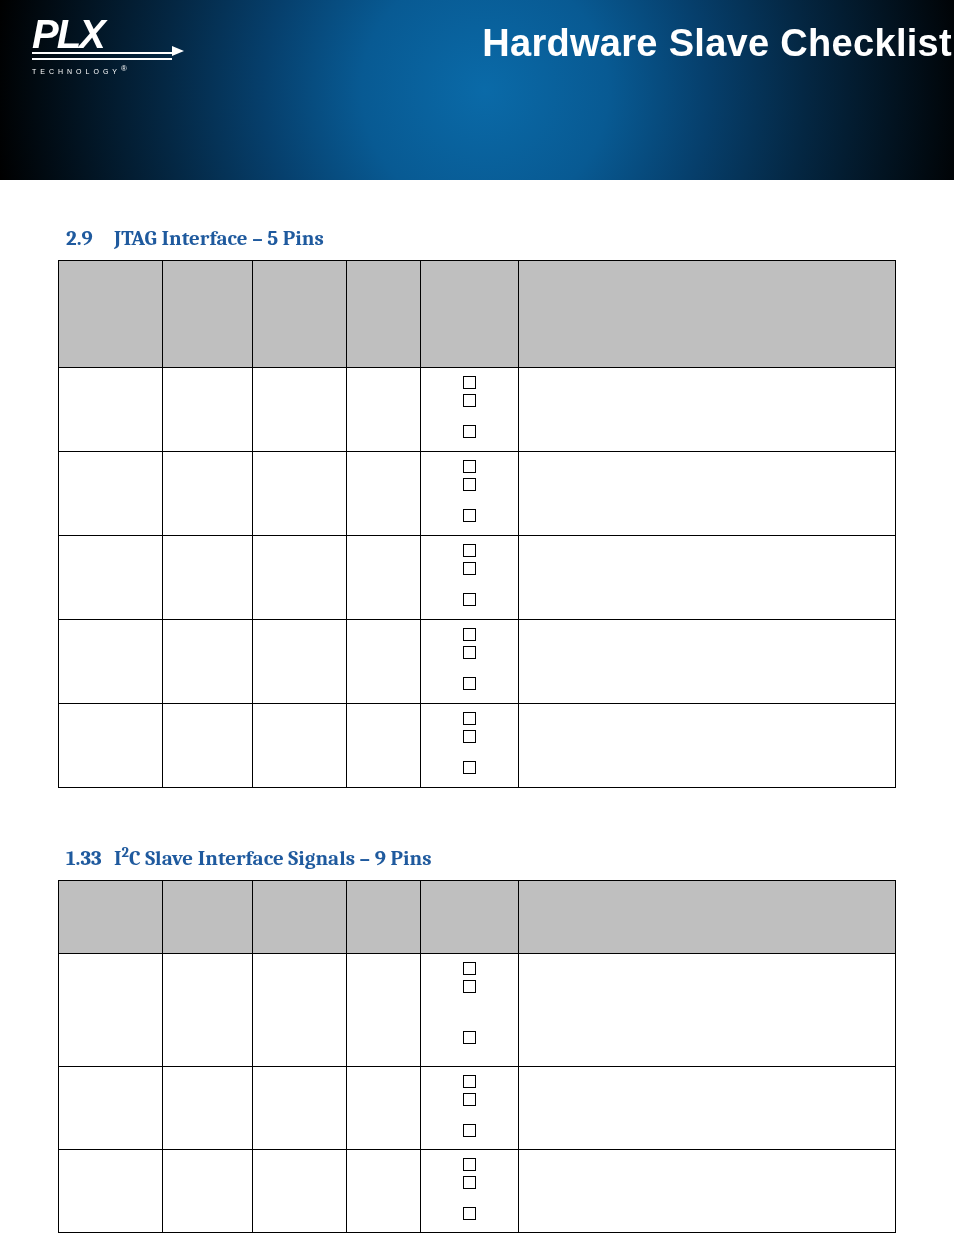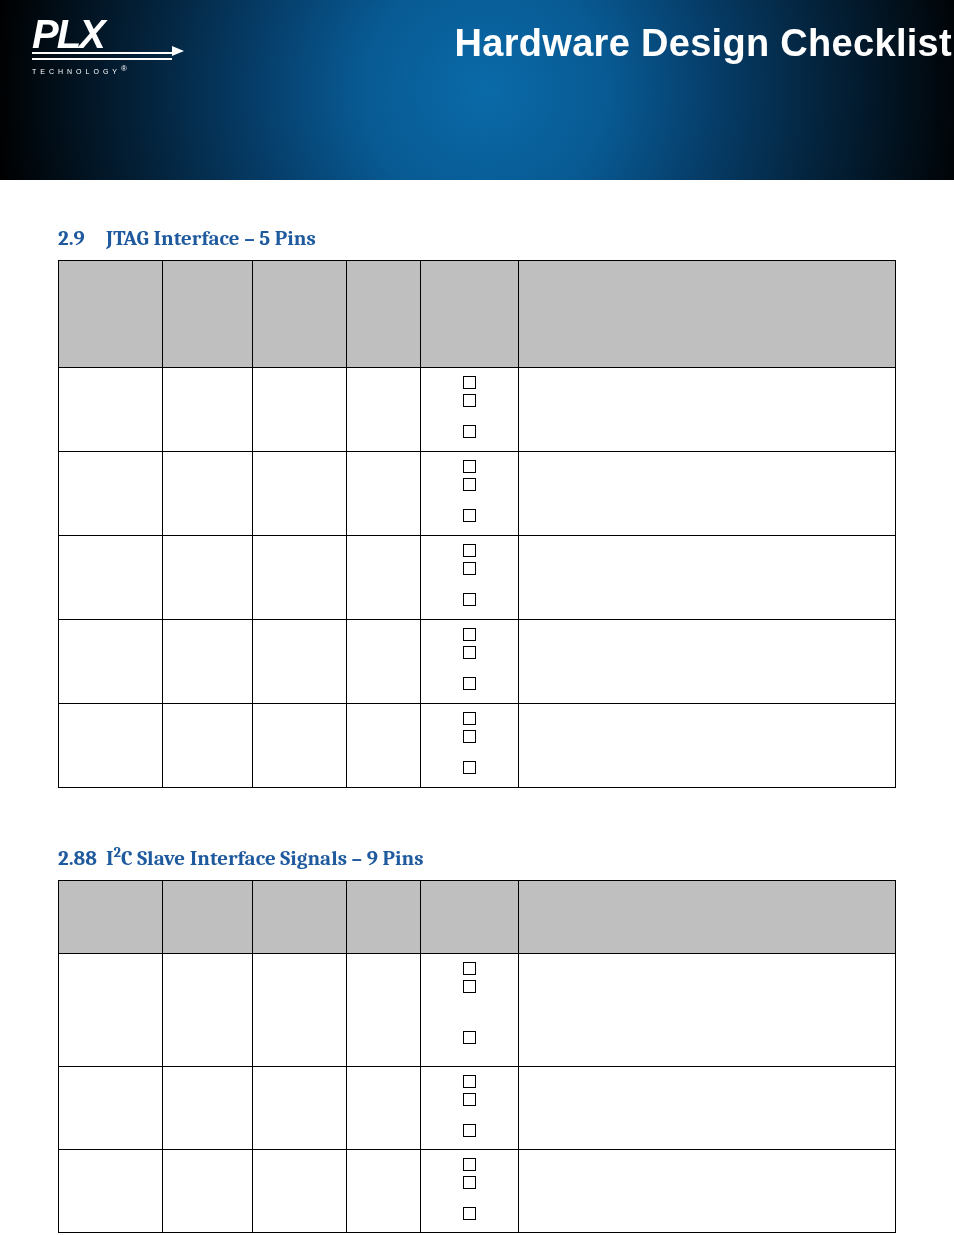--- a/index.html
+++ b/index.html
@@ -76,21 +76,21 @@
 
   
   .page {
     padding: 46px 58px 0 58px;
   }
 
   .section-heading {
     color: #1f5a9e;
     font-weight: bold;
     font-size: 21px;
-    margin: 0 0 10px 0;
+    margin: 0 0 10px 8px;
     font-family: Cambria, Georgia, serif;
   }
   .section-heading .num {
     display: inline-block;
     width: 48px;
   }
   .section-heading sup {
     font-size: 0.7em;
     vertical-align: super;
     line-height: 0;
@@ -160,21 +160,21 @@
     <div class="logo-main">PLX</div>
     <div style="position:relative; height:0;">
       <div class="logo-line" style="top:2px;"></div>
       <div class="logo-line" style="top:8px;"></div>
       <div class="logo-arrow"></div>
     </div>
     <div class="logo-sub">
       <span>TECHNOLOGY</span><span class="reg">®</span>
     </div>
   </div>
-  <div class="title">Hardware Design Checklist</div>
+  <div class="title">Hardware Slave Checklist</div>
 </div>
 
 <div class="page">
 
   <h3 class="section-heading">
     <span class="num">2.9</span><span>JTAG Interface – 5 Pins</span>
   </h3>
 
   <table class="chk t1">
     <colgroup>
@@ -255,21 +255,21 @@
           <span class="box last"></span>
         </td>
         <td></td>
       </tr>
     </tbody>
   </table>
 
   <div class="spacer"></div>
 
   <h3 class="section-heading">
-    <span class="num">2.88</span><span><span>I</span><sup>2</sup><span>C Slave Interface Signals – 9 Pins</span></span>
+    <span class="num">1.33</span><span><span>I</span><sup>2</sup><span>C Slave Interface Signals – 9 Pins</span></span>
   </h3>
 
   <table class="chk t2">
     <colgroup>
       <col class="c1">
         <col class="c2">
         <col class="c3">
         <col class="c4">
         <col class="c5">
         <col class="c6">

